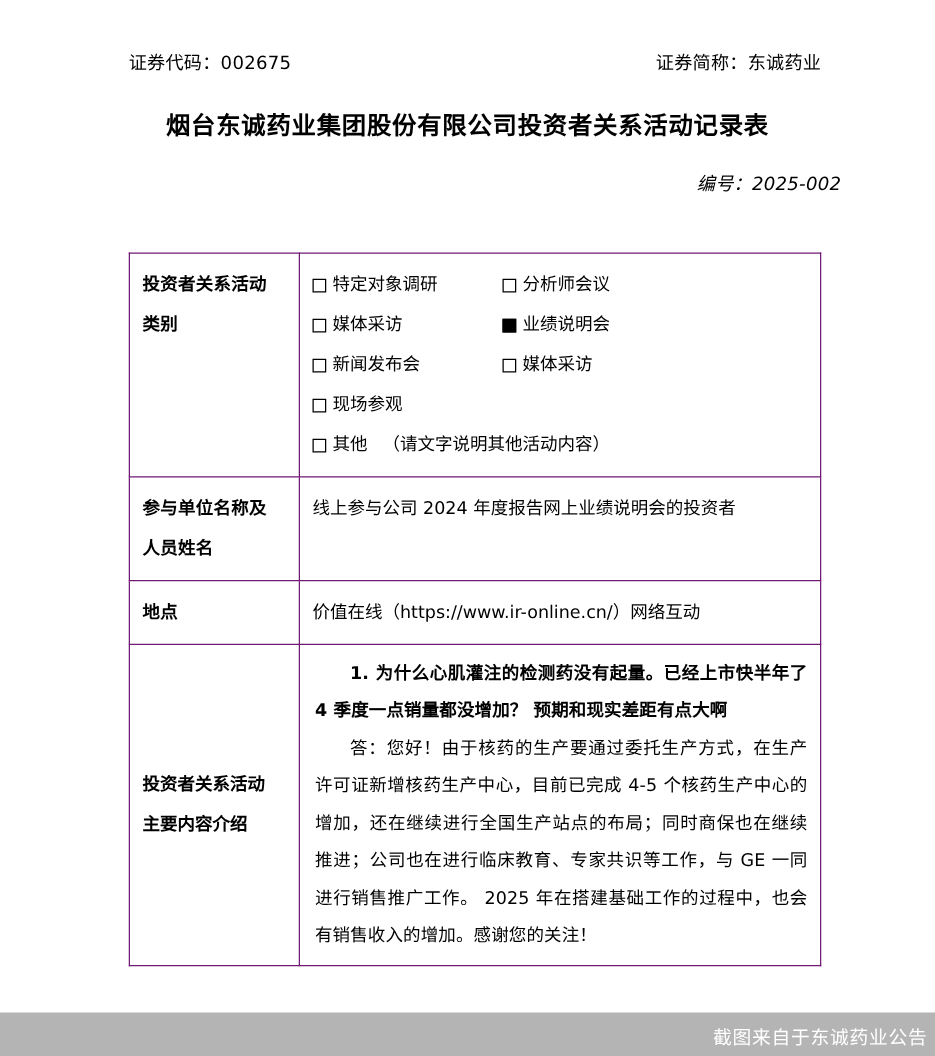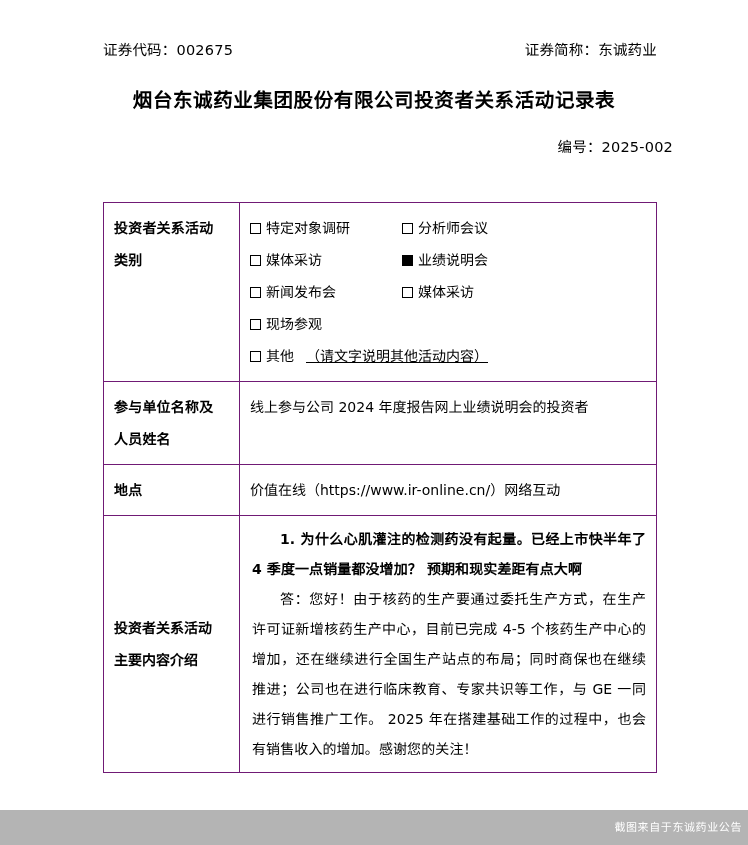--- a/index.html
+++ b/index.html
@@ -54,20 +54,21 @@
 
   
   .doc-serial {
     position: absolute;
     left: 0;
     top: 135px;
     width: 673px;
     text-align: right;
     font-size: 14.5px;
     letter-spacing: 0.2px;
+    font-style: italic;
   }
 
   
   .ir-table {
     position: absolute;
     left: 103px;
     top: 202px;
     width: 554px;
     border-collapse: collapse;
     table-layout: fixed;
@@ -108,21 +109,21 @@
   .chk-box {
     display: inline-block;
     width: 9px;
     height: 9px;
     border: 1.2px solid #000000;
     background: transparent;
     margin-right: 5px;
     flex: 0 0 auto;
   }
   .chk-box.checked { background: #000000; }
-  .chk-note { margin-left: 12px; text-decoration: underline; }
+  .chk-note { margin-left: 12px; }
 
   
   .val-line { display: block; white-space: nowrap; }
 
   
   td.qa-cell { padding: 8px 10px 8px 12px; line-height: 30px; }
   .qa-question {
     font-weight: bold;
     text-indent: 28px;
     text-align: justify;
@@ -148,21 +149,21 @@
     left: 0;
     top: 810px;
     width: 748px;
     height: 35px;
     background: #b4b4b4;
   }
   .wm-text {
     position: absolute;
     right: 6px;
     top: 818px;
-    font-size: 11px;
+    font-size: 15px;
     color: #ffffff;
     letter-spacing: 0.6px;
     white-space: nowrap;
   }
 </style>
 </head>
 <body>
 
 <div class="page">
 

